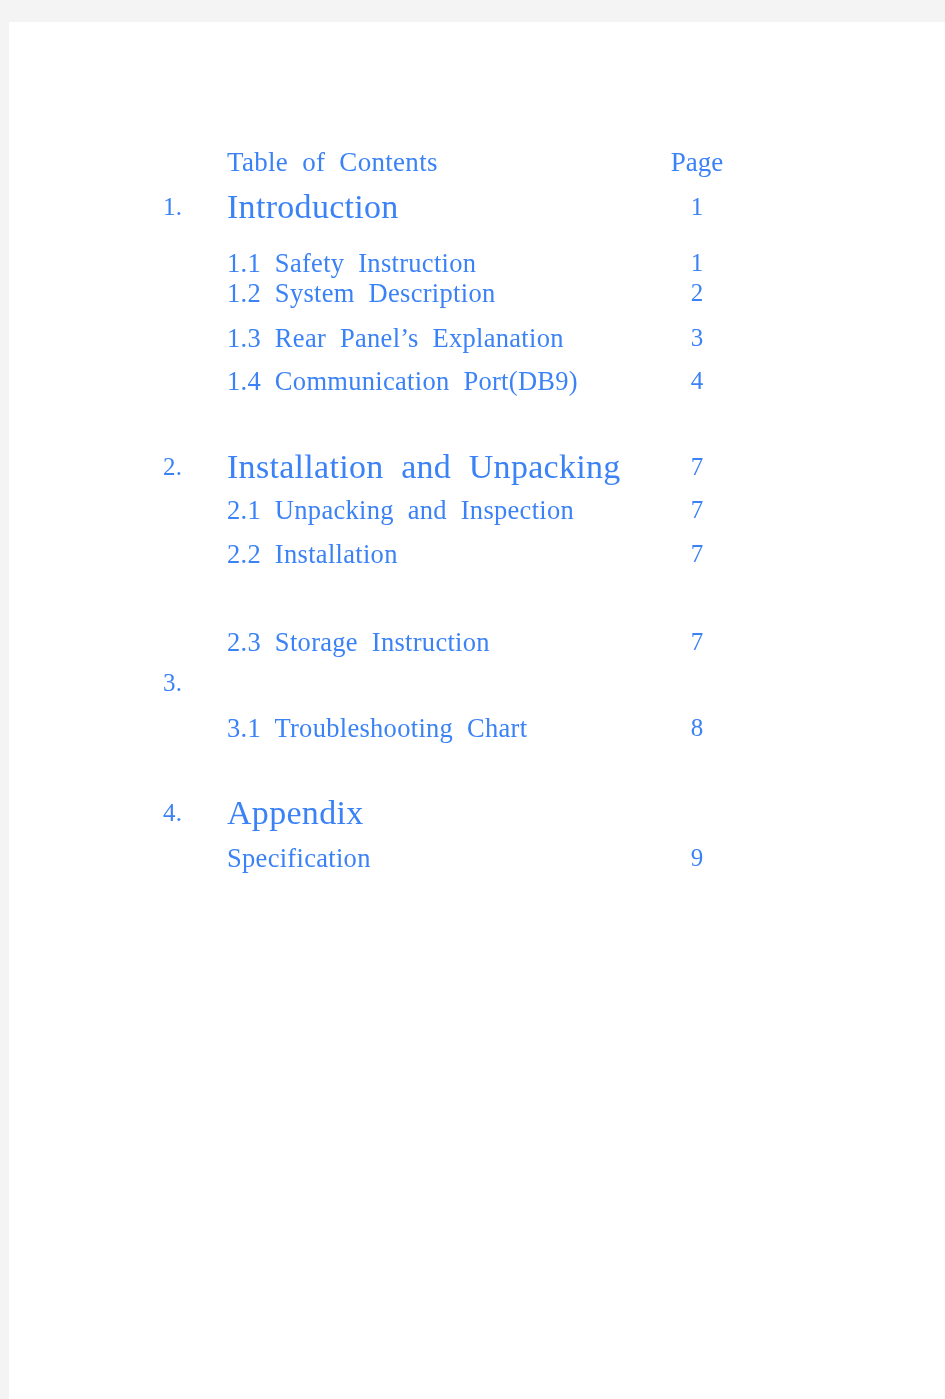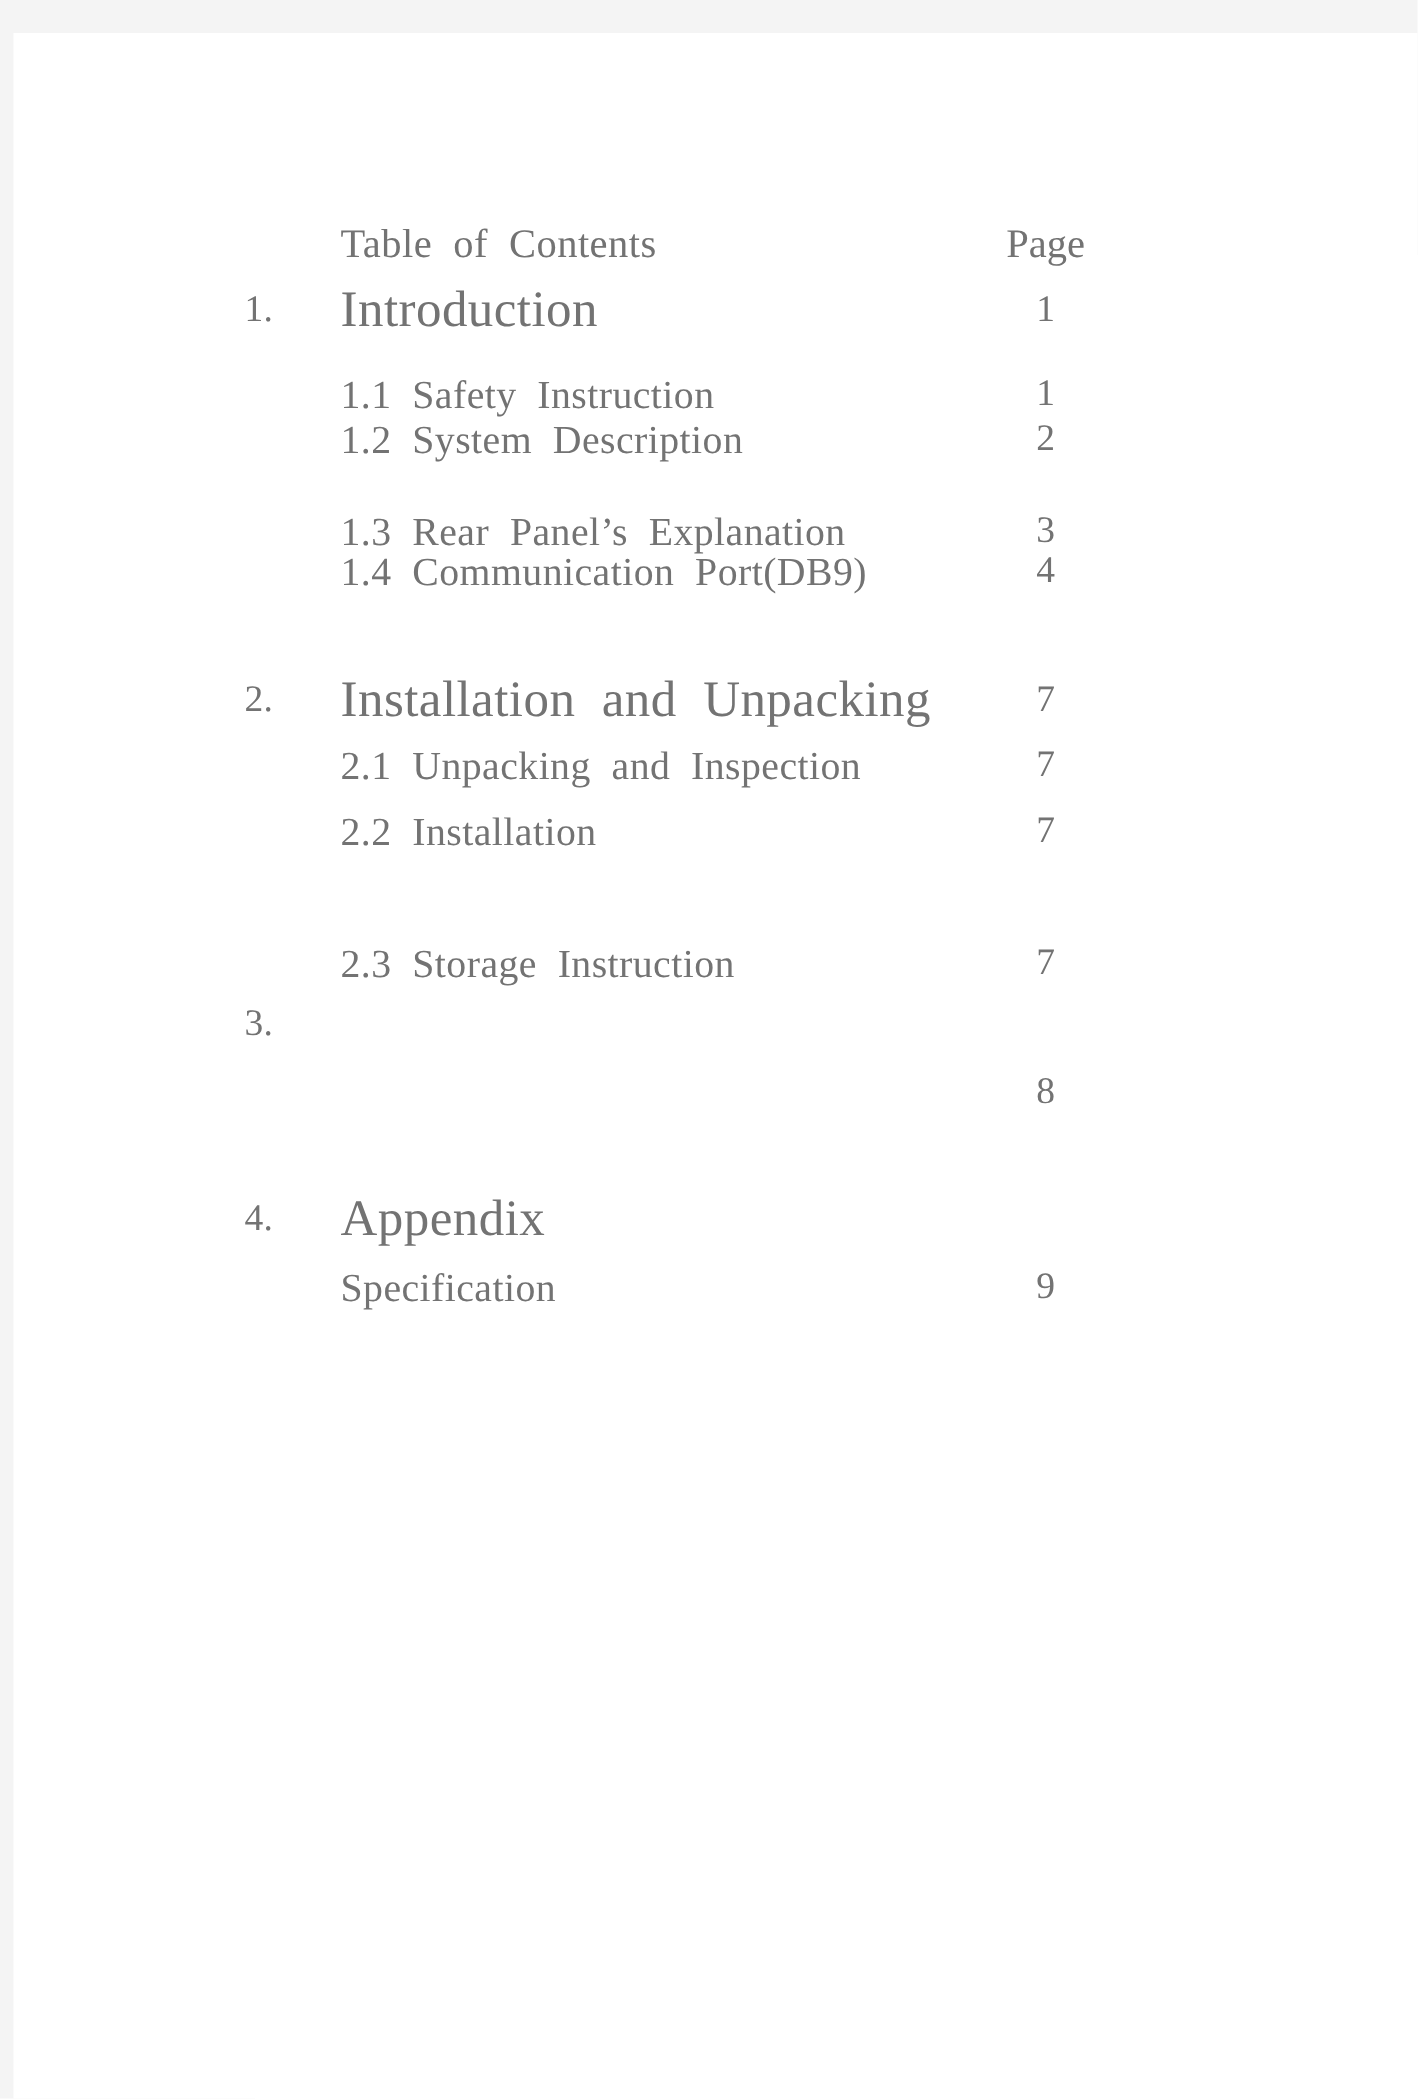--- a/index.html
+++ b/index.html
@@ -31,21 +31,21 @@
     width: 936px;
     height: 1377px;
   }
 
   .toc-row {
     position: absolute;
     left: 0;
     width: 936px;
     height: 44px;
     line-height: 44px;
-    color: #737373;
+    color: #3b82f6;
     font-size: 26.5px;
   }
 
   
   .row-num {
     position: absolute;
     left: 154px;
     width: 52px;
     text-align: left;
     font-size: 25px;
@@ -91,21 +91,21 @@
       <div class="toc-row" style="top: 207px; margin-top: 12px;">
         <span class="row-num"></span>
         <span class="row-text">1.1  Safety  Instruction</span>
         <span class="row-page">1</span>
       </div>
       <div class="toc-row" style="top: 249px;">
         <span class="row-num"></span>
         <span class="row-text">1.2  System  Description</span>
         <span class="row-page">2</span>
       </div>
-      <div class="toc-row" style="top: 294px; margin-top: 16px;">
+      <div class="toc-row" style="top: 294px;">
         <span class="row-num"></span>
         <span class="row-text">1.3  Rear  Panel’s  Explanation</span>
         <span class="row-page">3</span>
       </div>
       <div class="toc-row" style="top: 337px;">
         <span class="row-num"></span>
         <span class="row-text">1.4  Communication  Port(DB9)</span>
         <span class="row-page">4</span>
       </div>
       <div class="toc-row heading-row" style="top: 423px;">
@@ -127,20 +127,21 @@
         <span class="row-num"></span>
         <span class="row-text">2.3  Storage  Instruction</span>
         <span class="row-page">7</span>
       </div>
       <div class="toc-row heading-row" style="top: 639px;">
         <span class="row-num">3.</span>
         <span class="row-page"></span>
       </div>
       <div class="toc-row" style="top: 684px;">
         <span class="row-num"></span>
+        <span class="row-text">3.1  Troubleshooting  Chart</span>
         <span class="row-page">8</span>
       </div>
       <div class="toc-row heading-row" style="top: 769px;">
         <span class="row-num">4.</span>
         <span class="row-text">Appendix</span>
         <span class="row-page"></span>
       </div>
       <div class="toc-row" style="top: 814px;">
         <span class="row-num"></span>
         <span class="row-text">Specification</span>

